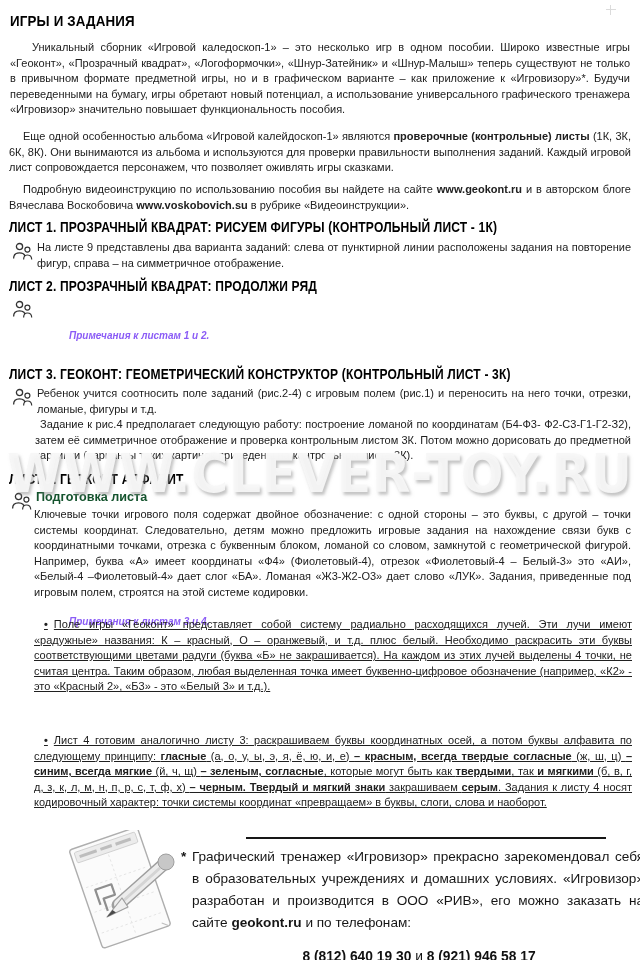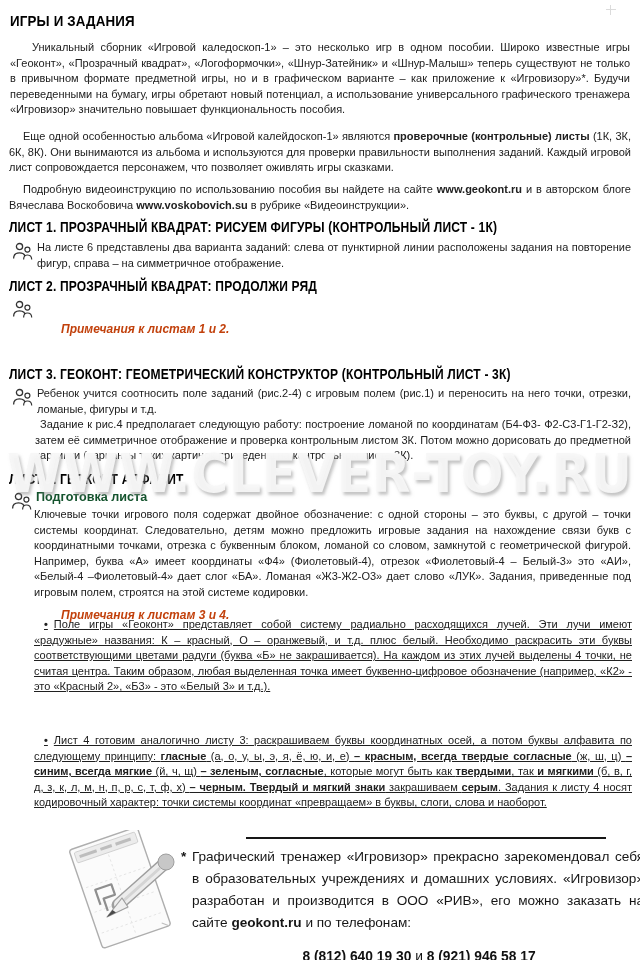--- a/index.html
+++ b/index.html
@@ -19,21 +19,21 @@
     letter-spacing:0.2px;
   }
   .body-text {
     margin:0; font-size:11px; line-height:15.6px; text-align:justify;
     color:#202020;
   }
   .indent-lg { text-indent:22px; }
   .indent-md { text-indent:14px; }
   .indent-sm { text-indent:5px; }
   .note-title {
-    margin:8px; font-size:12px; font-weight:700; font-style:italic; color:#c2410c;
+    margin:16px; font-size:10px; font-weight:700; font-style:italic; color:#8b5cf6;
   }
   .sub-title { margin:0; font-size:12.6px; font-weight:700; color:#14532d; }
   .bullet-p { text-indent:10px;text-decoration:underline; }
   .dot { font-weight:700; padding-right:6px; }
   .icon-wrap { position:absolute; width:22px; height:19px; }
   .watermark {
     position:absolute; top:445px; left:-4px; width:648px; text-align:center;
     font-family:"DejaVu Sans", sans-serif; font-weight:700; font-size:50px;
     letter-spacing:1px; white-space:nowrap; z-index:5;
     color:rgba(247,247,247,0.93);
@@ -67,21 +67,21 @@
 
   <h2 class="h2 abs" style="top:219px;left:9px;">ЛИСТ 1. ПРОЗРАЧНЫЙ КВАДРАТ: РИСУЕМ ФИГУРЫ (КОНТРОЛЬНЫЙ ЛИСТ - 1К)</h2>
   <span class="icon-wrap" style="top:242px;left:12px;">
     <svg width="22" height="19" viewBox="0 0 22 19">
       <circle cx="7.5" cy="4.6" r="3.1" fill="#fff" stroke="#333" stroke-width="1.3"></circle>
       <path d="M1.6 16.5 q0 -5.6 5.9 -5.6 q5.9 0 5.9 5.6" fill="#fff" stroke="#333" stroke-width="1.3"></path>
       <circle cx="15.4" cy="7.6" r="2.5" fill="#fff" stroke="#333" stroke-width="1.2"></circle>
       <path d="M11.6 17.6 q0 -4.6 3.8 -4.6 q4.3 0 4.3 4.6" fill="#fff" stroke="#333" stroke-width="1.2"></path>
     </svg>
   </span>
-  <p class="body-text abs" style="top:240px;left:37px;width:594px;">На листе 6 представлены два варианта заданий: слева от пунктирной линии расположены задания на повторение фигур, справа – на симметричное отображение.</p>
+  <p class="body-text abs" style="top:240px;left:37px;width:594px;">На листе 9 представлены два варианта заданий: слева от пунктирной линии расположены задания на повторение фигур, справа – на симметричное отображение.</p>
 
   <h2 class="h2 abs" style="top:278px;left:9px;">ЛИСТ 2. ПРОЗРАЧНЫЙ КВАДРАТ: ПРОДОЛЖИ РЯД</h2>
   <span class="icon-wrap" style="top:300px;left:12px;">
     <svg width="22" height="19" viewBox="0 0 22 19">
       <circle cx="7.5" cy="4.6" r="3.1" fill="#fff" stroke="#333" stroke-width="1.3"></circle>
       <path d="M1.6 16.5 q0 -5.6 5.9 -5.6 q5.9 0 5.9 5.6" fill="#fff" stroke="#333" stroke-width="1.3"></path>
       <circle cx="15.4" cy="7.6" r="2.5" fill="#fff" stroke="#333" stroke-width="1.2"></circle>
       <path d="M11.6 17.6 q0 -4.6 3.8 -4.6 q4.3 0 4.3 4.6" fill="#fff" stroke="#333" stroke-width="1.2"></path>
     </svg>
   </span>

